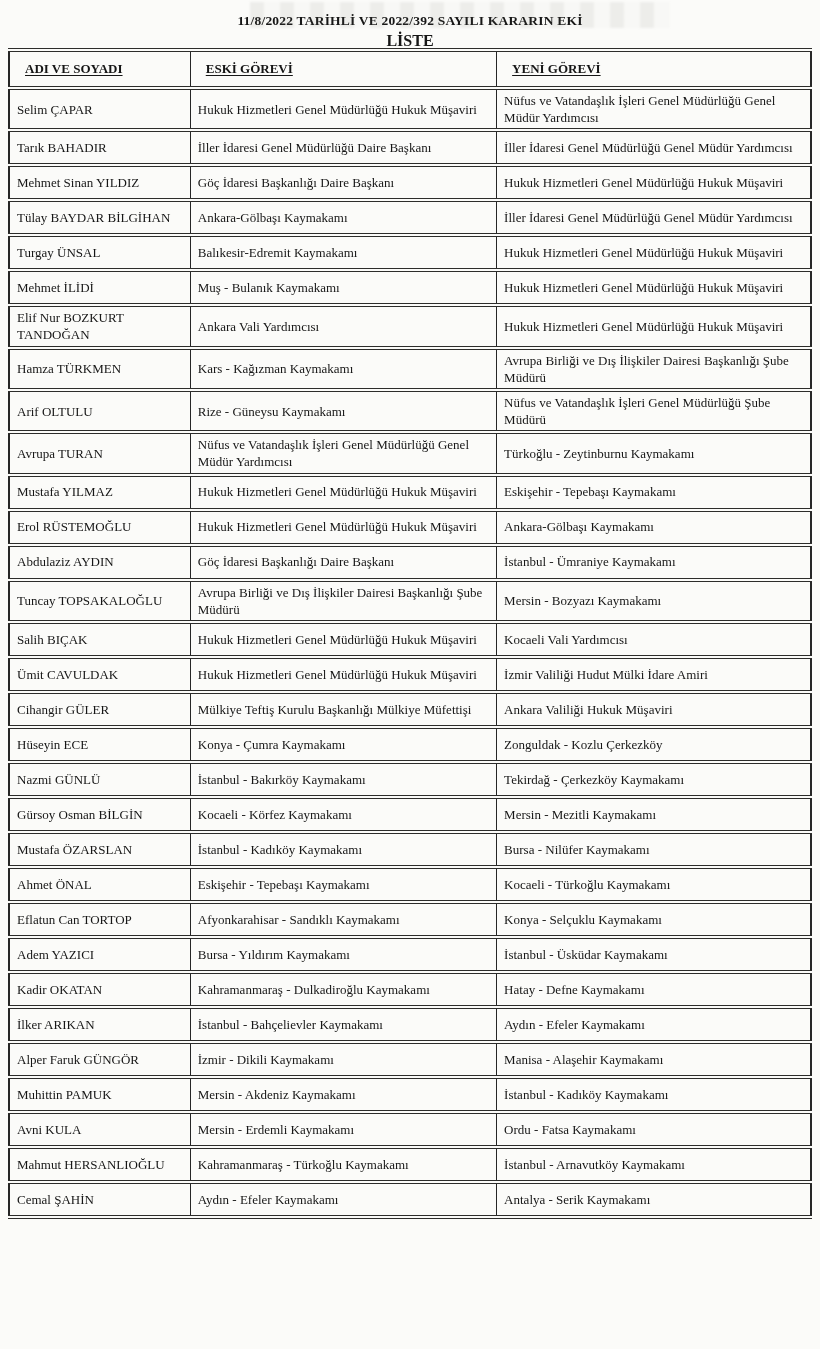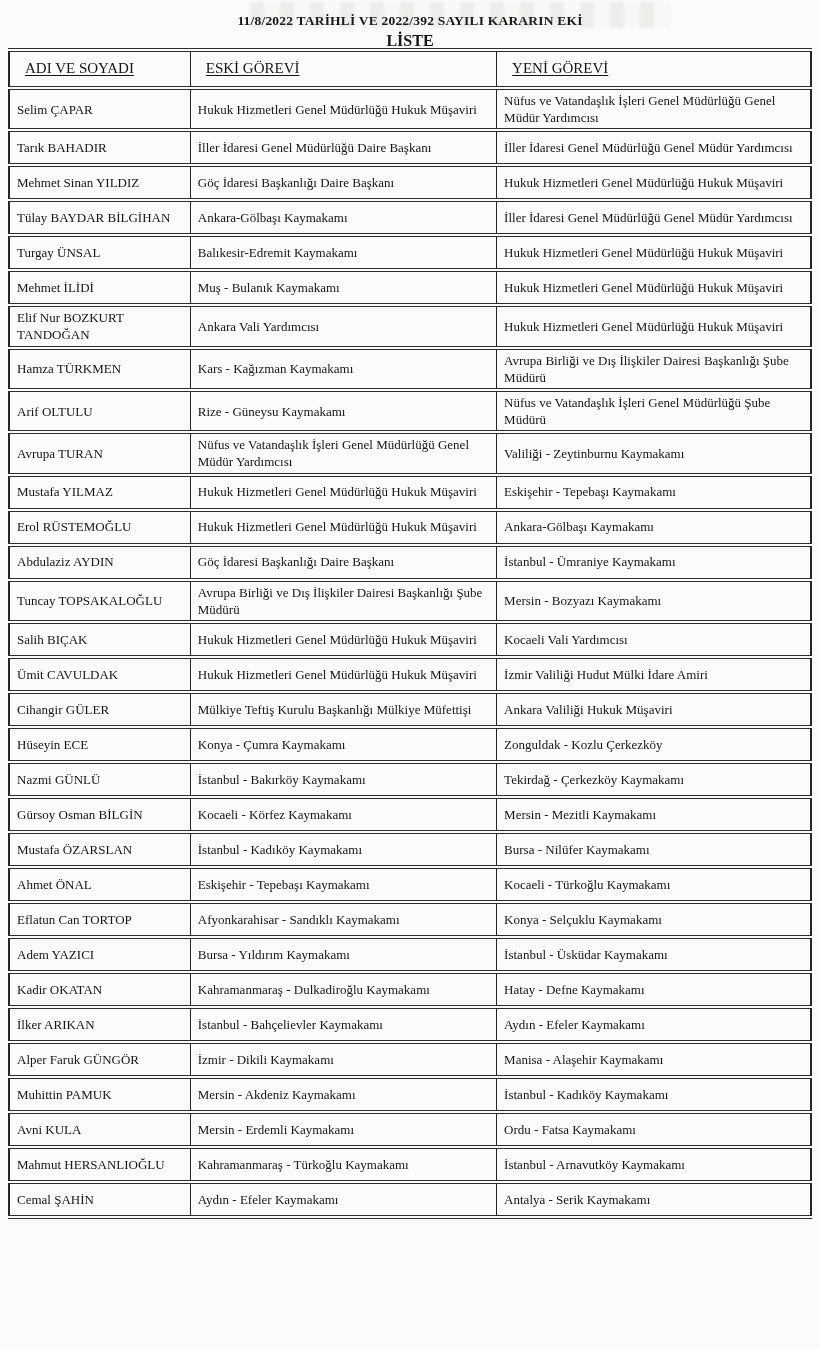--- a/index.html
+++ b/index.html
@@ -60,22 +60,22 @@
     border-bottom: 4px double #2d2d2b;
     padding: 2px 7px;
     font-size: 13px;
     line-height: 1.32;
     vertical-align: middle;
     text-align: left;
     word-wrap: break-word;
   }
   table.decree th {
     height: 30px;
-    font-size: 15px;
-    font-weight: normal;
+    font-size: 13px;
+    font-weight: bold;
     padding-left: 15px;
   }
   table.decree th .hdr-text {
     text-decoration: underline;
     text-underline-offset: 2px;
   }
   table.decree td {
     height: 27px;
   }
   table.decree {
@@ -157,21 +157,21 @@
 
     <tr>
       <td>Arif OLTULU</td>
       <td>Rize - Güneysu Kaymakamı</td>
       <td>Nüfus ve Vatandaşlık İşleri Genel Müdürlüğü Şube Müdürü</td>
     </tr>
 
     <tr>
       <td>Avrupa TURAN</td>
       <td>Nüfus ve Vatandaşlık İşleri Genel Müdürlüğü Genel Müdür Yardımcısı</td>
-      <td>Valiliği - Zeytinburnu Kaymakamı</td>
+      <td>Türkoğlu - Zeytinburnu Kaymakamı</td>
     </tr>
 
     <tr>
       <td>Mustafa YILMAZ</td>
       <td>Hukuk Hizmetleri Genel Müdürlüğü Hukuk Müşaviri</td>
       <td>Eskişehir - Tepebaşı Kaymakamı</td>
     </tr>
 
     <tr>
       <td>Erol RÜSTEMOĞLU</td>

